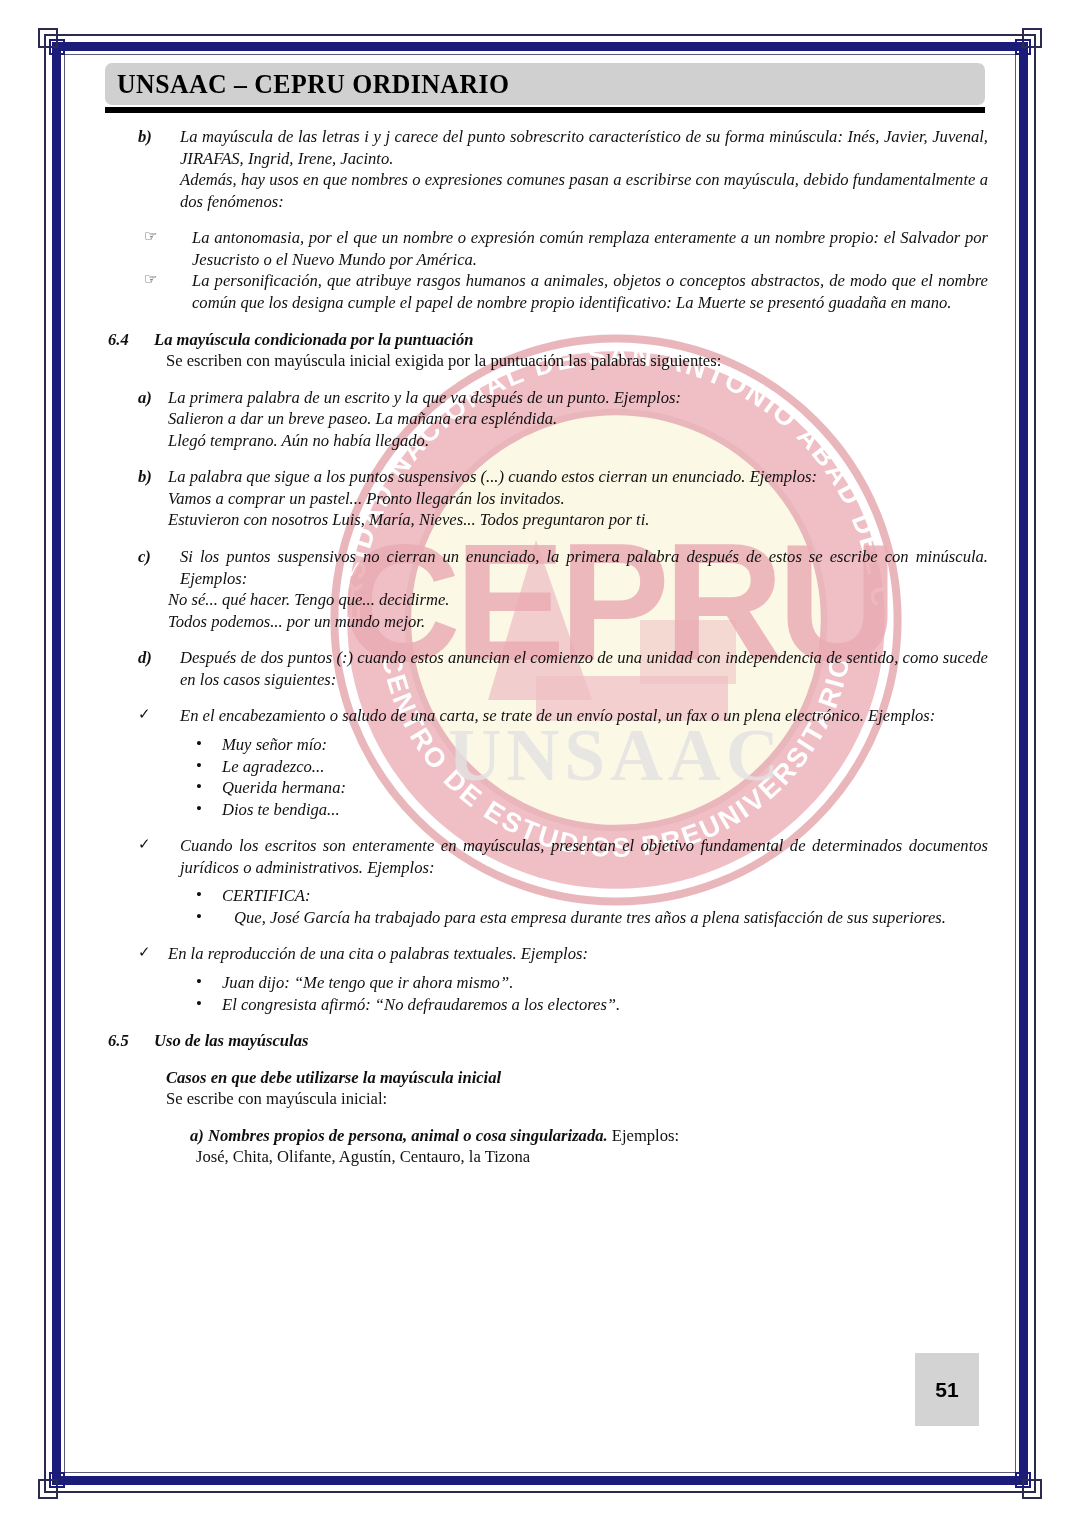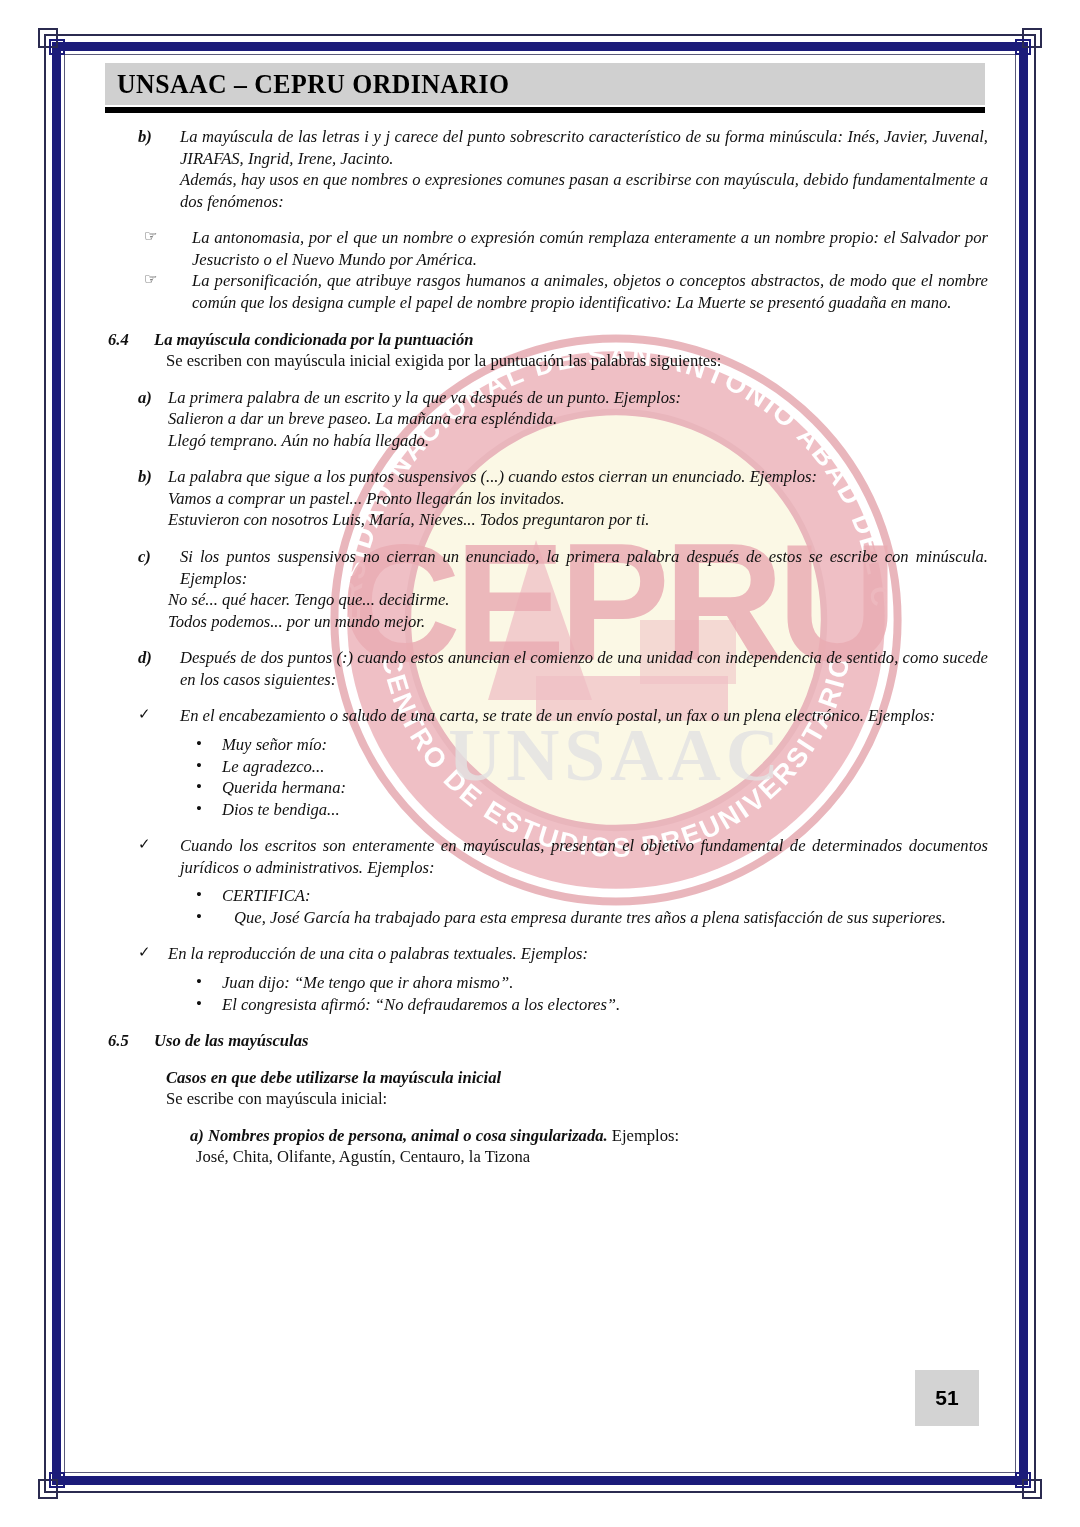--- a/index.html
+++ b/index.html
@@ -95,20 +95,21 @@
     position: absolute;
     left: 41px;
     top: 9px;
     width: 880px;
     height: 42px;
     background: #d0d0d0;
     display: flex;
     align-items: center;
     padding-left: 12px;
     box-sizing: border-box;
+    border-radius: 7px;
   }
   .header-title {
     font-family: "Liberation Serif", "DejaVu Serif", serif;
     font-weight: bold;
     font-size: 28px;
     letter-spacing: 0.5px;
     color: #000000;
     transform: scaleX(0.92);
     transform-origin: left center;
     white-space: nowrap;
@@ -211,21 +212,21 @@
 
   .indent-1 { margin-left: 30px; }
   .indent-2 { margin-left: 58px; }
   .indent-3 { margin-left: 88px; }
 
   .pagenum {
     position: absolute;
     right: 37px;
     bottom: 47px;
     width: 64px;
-    height: 56px;
+    height: 73px;
     background: #d3d3d3;
     display: flex;
     align-items: center;
     justify-content: center;
     font-family: "Liberation Sans", sans-serif;
     font-weight: bold;
     font-size: 21px;
     color: #000;
   }
 </style>

